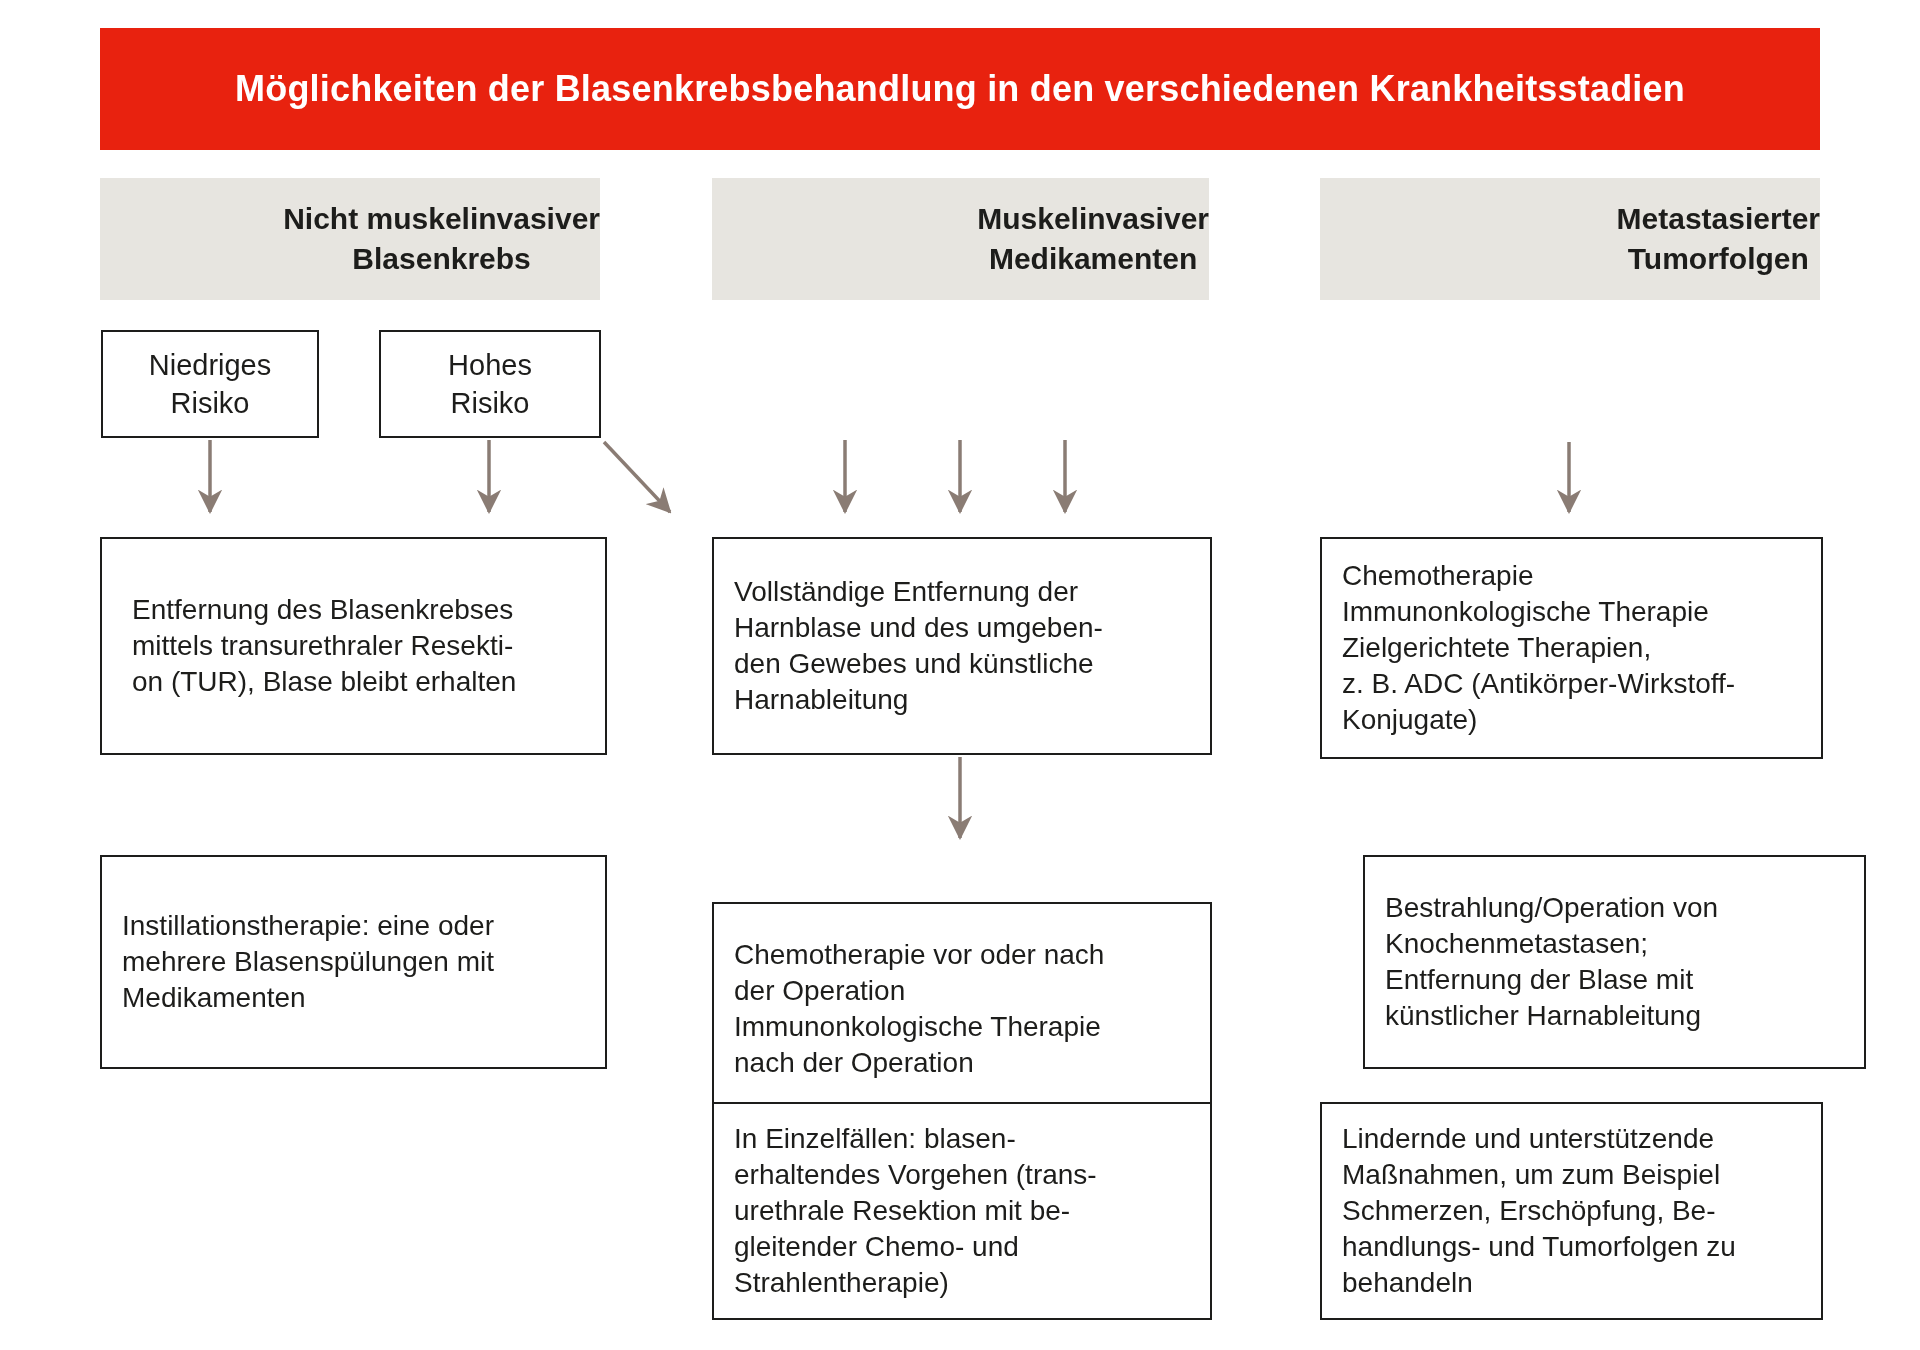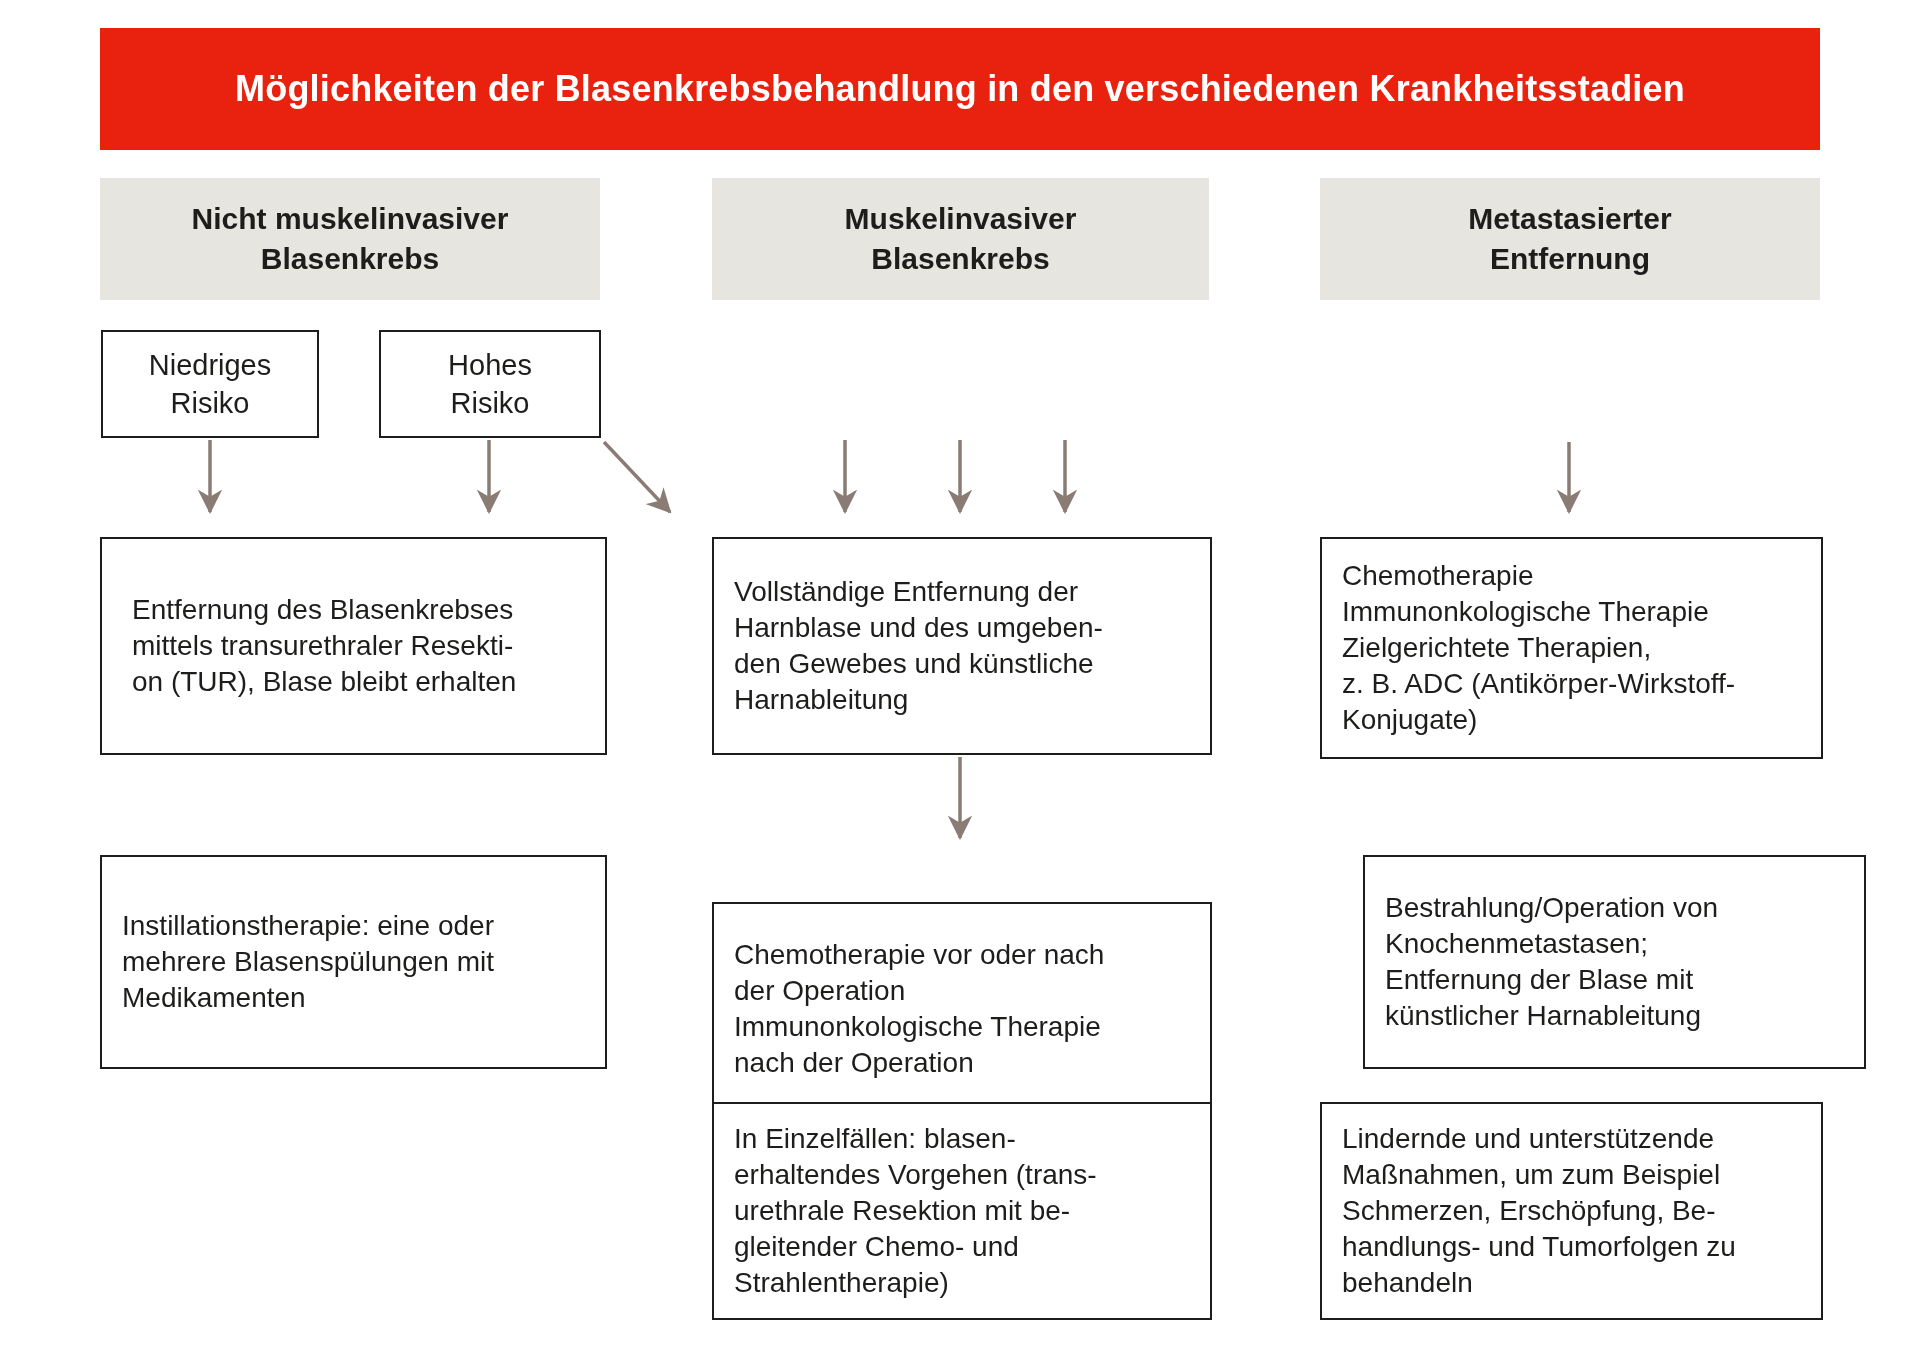--- a/index.html
+++ b/index.html
@@ -26,21 +26,21 @@
     position:absolute;
     display:flex;align-items:center;justify-content:center;
     background:var(--title-bg);
     color:var(--title-text);
     font-size:36px;font-weight:bold;
     text-align:center;
     letter-spacing:.2px;
   }
   .col-header{
     position:absolute;
-    display:flex;align-items:center;justify-content:center;
+    display:flex;align-items:center;justify-content:flex-end;
     background:var(--header-bg);
     font-size:30px;font-weight:bold;
     text-align:center;
     line-height:40px;
   }
   .risk-box{
     position:absolute;
     display:flex;align-items:center;justify-content:center;
     background:#ffffff;
     border:2px solid var(--box-border);
@@ -73,25 +73,25 @@
   <div class="title-bar" style="left:100px;top:28px;width:1720px;height:122px;">
     <span class="pre">Möglichkeiten der Blasenkrebsbehandlung in den verschiedenen Krankheitsstadien</span>
   </div>
 
   <div class="col-header" style="left:100px;top:178px;width:500px;height:122px;">
     <span class="pre">Nicht muskelinvasiver
 Blasenkrebs</span>
   </div>
   <div class="col-header" style="left:712px;top:178px;width:497px;height:122px;">
     <span class="pre">Muskelinvasiver
-Blasenkrebs</span>
+Medikamenten</span>
   </div>
   <div class="col-header" style="left:1320px;top:178px;width:500px;height:122px;">
     <span class="pre">Metastasierter
-Entfernung</span>
+Tumorfolgen</span>
   </div>
 
   <div class="risk-box" style="left:101px;top:330px;width:218px;height:108px;">
     <span class="pre">Niedriges
 Risiko</span>
   </div>
   <div class="risk-box" style="left:379px;top:330px;width:222px;height:108px;">
     <span class="pre">Hohes
 Risiko</span>
   </div>

